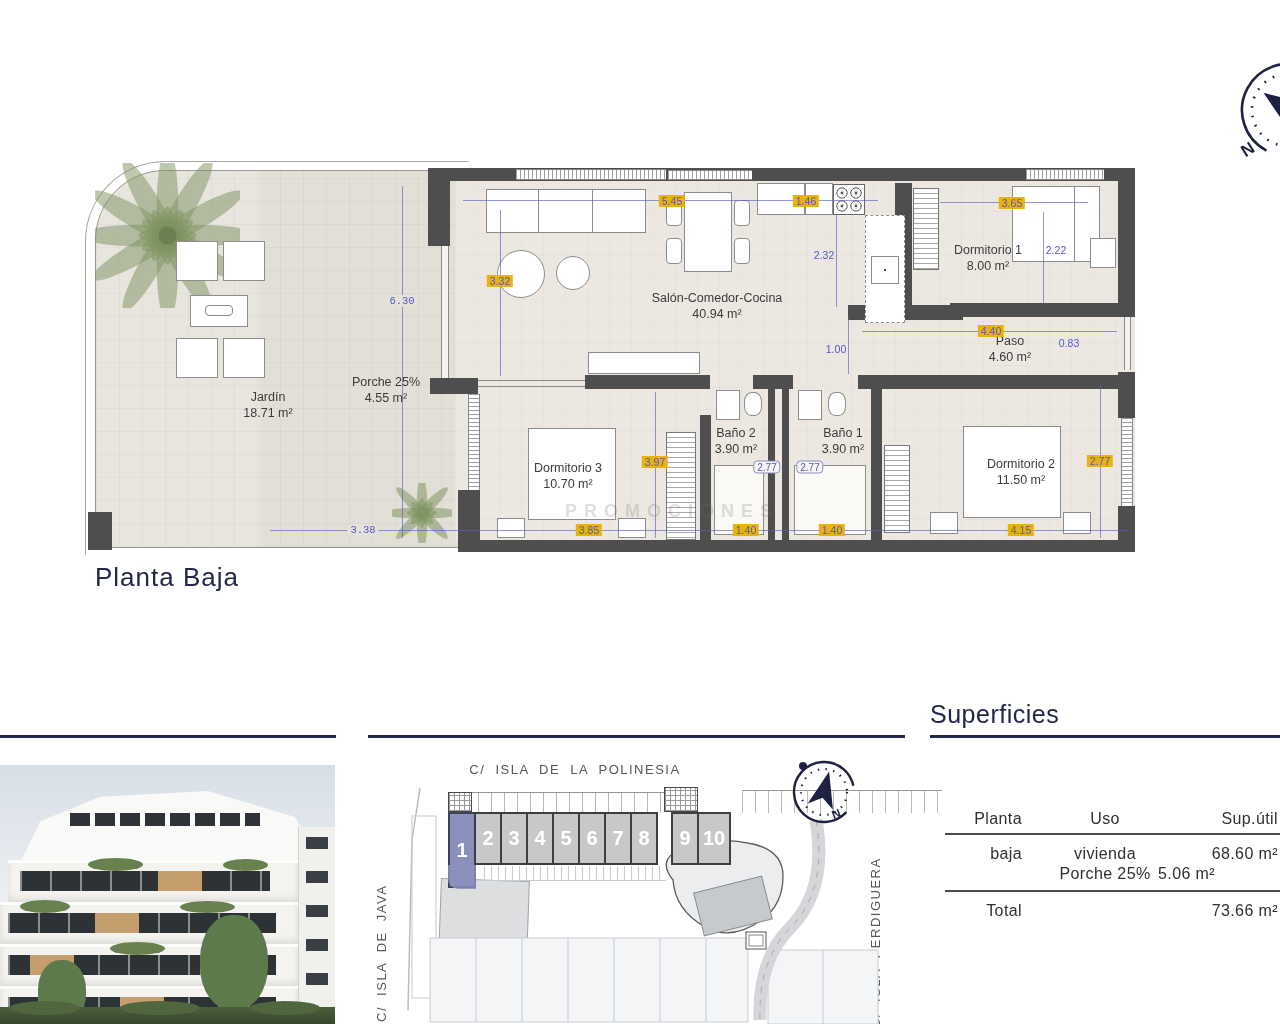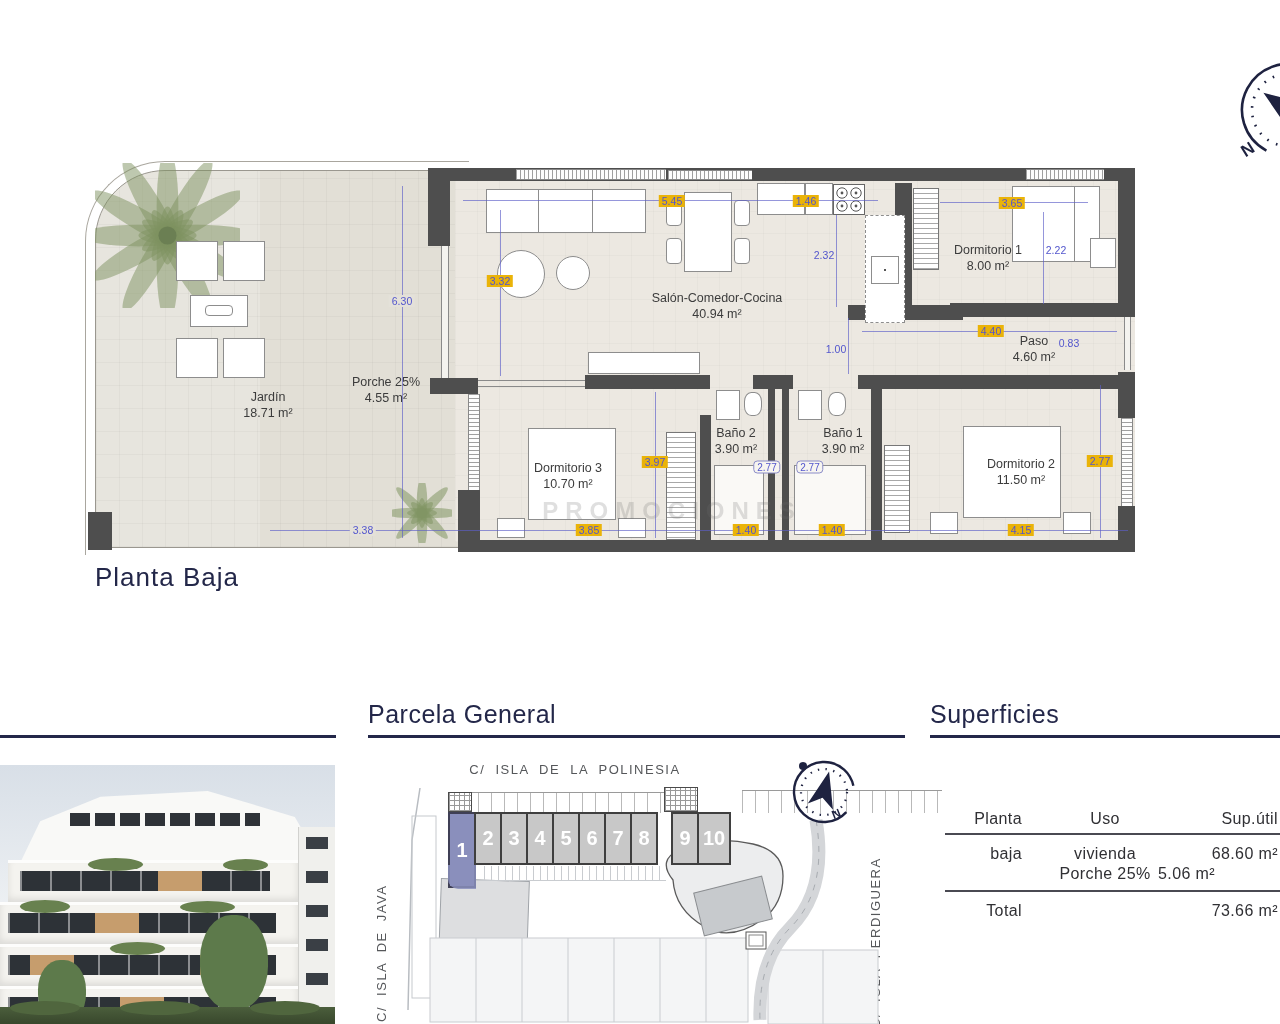--- a/index.html
+++ b/index.html
@@ -23,24 +23,24 @@
             background:repeating-linear-gradient(180deg,#fff 0 4px,#a8a8a8 4px 5px);}
   .win-h{position:absolute;background:#fdfdfd;box-sizing:border-box;border-left:1px solid #888;border-right:1px solid #888;
          background-image:repeating-linear-gradient(180deg,#9f9f9f 0 1px,transparent 1px 4px);}
   .win-v{position:absolute;background:#fdfdfd;box-sizing:border-box;border-top:1px solid #888;border-bottom:1px solid #888;
          background-image:repeating-linear-gradient(90deg,#9f9f9f 0 1px,transparent 1px 4px);}
   .glass{position:absolute;border-left:1px solid #8a8a8a;border-right:1px solid #8a8a8a;background:#f4f3ef;box-sizing:border-box;}
   .room-label{position:absolute;transform:translate(-50%,-50%);text-align:center;color:#3c3c3c;
               font-size:12.5px;line-height:1.3;white-space:nowrap;}
   .dim{position:absolute;transform:translate(-50%,-50%);color:#5356cd;font-size:10.5px;white-space:nowrap;}
   .dim.onln{background:#eab308;padding:0 3px;}
-  .dim.ongd{background:#e4e1d9;padding:0 3px;}
+  .dim.ongd{background:#e4e1d9;padding:0 3px;font-family:Liberation Mono, monospace;}
   .dimbox{border:1px solid #8a8cc8;border-radius:4px;background:#f7f5f0;padding:0 3px;font-size:10px;}
   .dimline{position:absolute;background:rgba(92,94,200,0.65);}
-  .watermark{position:absolute;transform:translate(-50%,-50%);font-size:24px;letter-spacing:7px;
+  .watermark{position:absolute;transform:translate(-50%,-50%);font-size:18px;letter-spacing:7px;
              color:rgba(110,110,110,0.22);font-weight:bold;white-space:nowrap;}
   .sec-title{position:absolute;font-size:25px;color:#232749;letter-spacing:0.5px;}
   .sec-line{position:absolute;background:#232749;height:3px;}
   .plan-title{position:absolute;font-size:26px;color:#232749;letter-spacing:1px;}
   
   .street{position:absolute;color:#55575a;font-size:13px;letter-spacing:1.5px;word-spacing:5px;white-space:nowrap;}
   .street.vert{writing-mode:vertical-rl;transform:rotate(180deg);}
   .unit{box-sizing:border-box;border:2px solid #3f3f3f;background:#c8c8c8;color:#fff;
         font-size:20px;font-weight:bold;display:flex;align-items:center;justify-content:center;}
   .parkstrip{position:absolute;border-top:1px solid #9a9a9a;
@@ -198,21 +198,21 @@
     <div class="furn" style="left:1063px;top:512px;width:28px;height:22px;"></div>
 
     <div class="room-label" style="left:268px;top:405px;">
       <span>Jardín</span><br><span>18.71 m²</span></div>
     <div class="room-label" style="left:386px;top:390px;">
       <span>Porche 25%</span><br><span>4.55 m²</span></div>
     <div class="room-label" style="left:717px;top:306px;">
       <span>Salón-Comedor-Cocina</span><br><span>40.94 m²</span></div>
     <div class="room-label" style="left:988px;top:258px;">
       <span>Dormitorio 1</span><br><span>8.00 m²</span></div>
-    <div class="room-label" style="left:1010px;top:349px;margin-left:24px;">
+    <div class="room-label" style="left:1010px;top:349px;">
       <span>Paso</span><br><span>4.60 m²</span></div>
     <div class="room-label" style="left:568px;top:476px;">
       <span>Dormitorio 3</span><br><span>10.70 m²</span></div>
     <div class="room-label" style="left:736px;top:441px;">
       <span>Baño 2</span><br><span>3.90 m²</span></div>
     <div class="room-label" style="left:843px;top:441px;">
       <span>Baño 1</span><br><span>3.90 m²</span></div>
     <div class="room-label" style="left:1021px;top:472px;">
       <span>Dormitorio 2</span><br><span>11.50 m²</span></div>
 
@@ -283,21 +283,20 @@
       <div class="wood" style="left:120px;top:8px;width:44px;height:22px;"></div>
     </div>
     <div class="tree" style="left:200px;top:150px;width:68px;height:95px;"></div>
     <div class="tree" style="left:38px;top:195px;width:48px;height:64px;"></div>
     <div class="abs" style="left:0;top:242px;width:335px;height:17px;background:linear-gradient(180deg,#4b5e3c,#38472c);"></div>
     <div class="pl" style="left:10px;top:236px;width:70px;height:14px;background:#50663e;"></div>
     <div class="pl" style="left:120px;top:236px;width:80px;height:14px;background:#50663e;"></div>
     <div class="pl" style="left:250px;top:236px;width:70px;height:14px;background:#50663e;"></div>
   </div>
 
-  <div class="sec-title" style="left:368px;top:700px;">Parcela General</div>
   <div class="sec-line" style="left:368px;top:735px;width:537px;"></div>
 
   <div class="street" style="left:430px;top:762px;width:290px;text-align:center;">C/ ISLA DE LA POLINESIA</div>
   <div class="street vert" style="left:374px;top:852px;height:170px;">C/ ISLA DE JAVA</div>
   <div class="street vert" style="left:868px;top:838px;height:190px;">C/ ISLA PERDIGUERA</div>
 
   <svg class="abs" style="left:368px;top:780px;" width="537" height="244" viewBox="0 0 537 244">
     <path d="M52,8 L44,60 L40,230" fill="none" stroke="#b8bcc1" stroke-width="1.5"></path>
     <rect x="44" y="36" width="24" height="182" fill="none" stroke="#c6c9cd"></rect>
     <rect x="72" y="100" width="88" height="80" fill="#dddee0" stroke="#9fa3a8" transform="rotate(2 116 140)"></rect>

